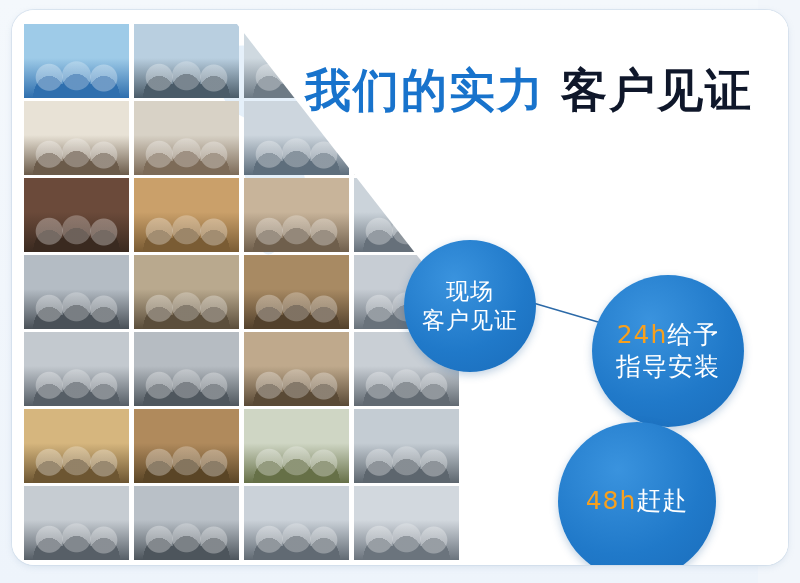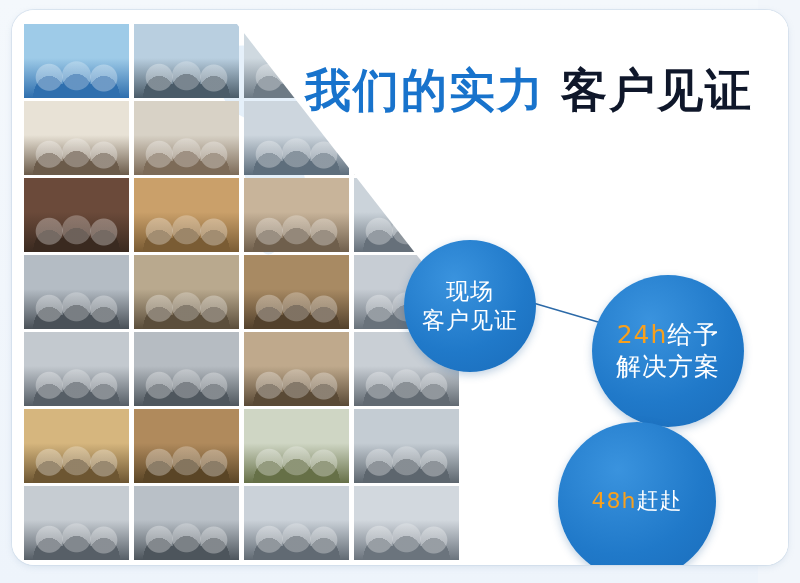--- a/index.html
+++ b/index.html
@@ -61,21 +61,21 @@
   .bubble{
     position:absolute;border-radius:50%;
     background:radial-gradient(circle at 38% 30%, #3a93de 0%, #2079c9 58%, #1a6cba 100%);
     box-shadow:0 3px 8px rgba(30,90,150,.28);
     display:flex;flex-direction:column;align-items:center;justify-content:center;
     color:#ffffff;text-align:center;line-height:1.28;letter-spacing:1px;
   }
   .bubble .l1,.bubble .l2{display:block;white-space:nowrap;}
   .b1{left:392px;top:230px;width:132px;height:132px;font-size:23px;}
   .b2{left:580px;top:265px;width:152px;height:152px;font-size:25px;}
-  .b3{left:546px;top:412px;width:158px;height:158px;font-size:22px;}
+  .b3{left:546px;top:412px;width:158px;height:158px;font-size:25px;}
   .amp{color:#f7a01e;font-weight:normal;}
   
 </style>
 </head>
 <body>
 
 <div class="stage">
   <div class="card">
 
     <div class="map">
@@ -197,21 +197,21 @@
     <div class="subline">
     </div>
 
     <div class="bubble b1">
       <span class="l1">现场</span>
       <span class="l2">客户见证</span>
     </div>
 
     <div class="bubble b2">
       <span class="l1"><b class="amp">24h</b><span>给予</span></span>
-      <span class="l2">解决方案</span>
+      <span class="l2">指导安装</span>
     </div>
 
     <div class="bubble b3">
       <span class="l1"><b class="amp">48h</b><span>赶赴</span></span>
     </div>
 
   </div>
 </div>
 
 </body></html>

